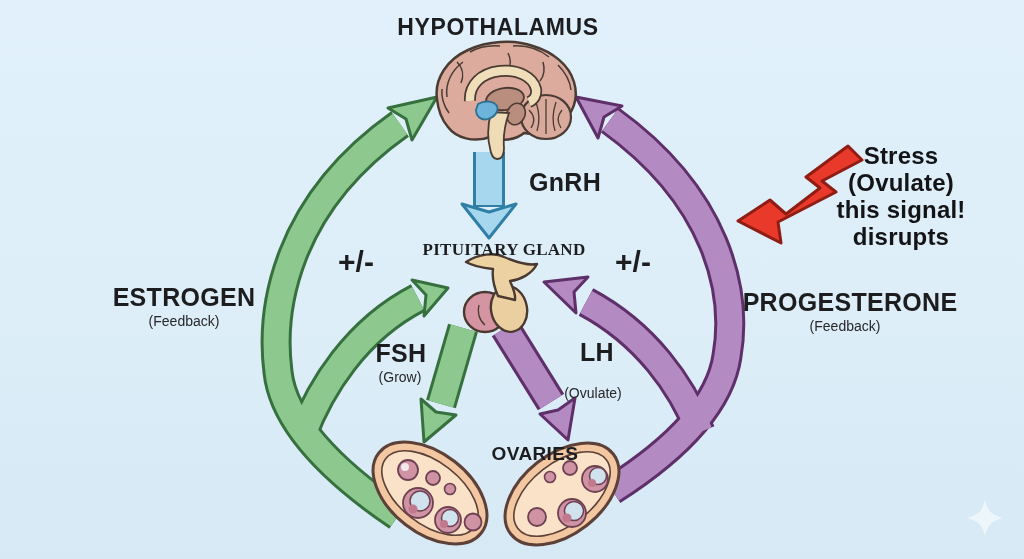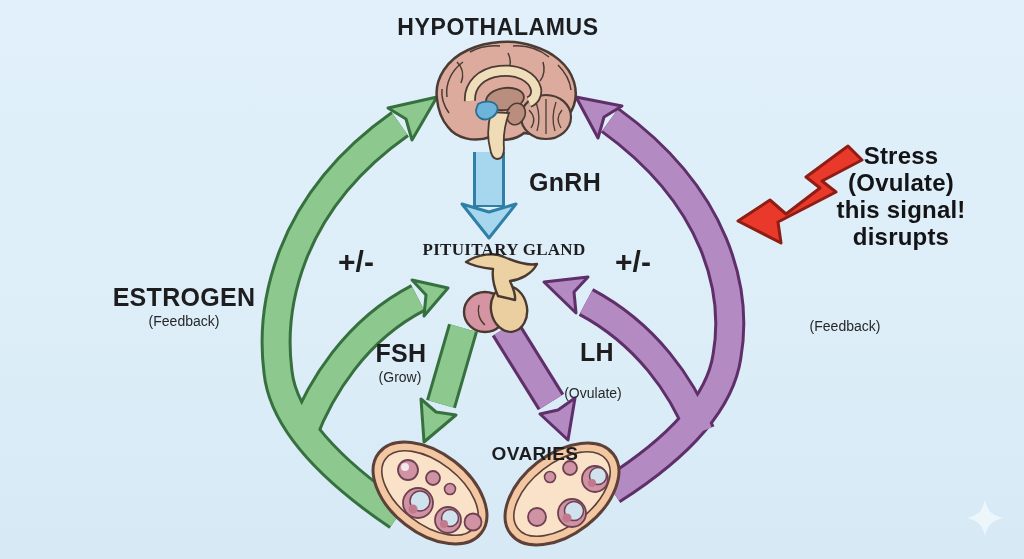--- a/index.html
+++ b/index.html
@@ -149,20 +149,21 @@
     <path d="M985,500 C988,512 992,515 1003,518 C992,521 988,524 985,536 C982,524 978,521 967,518 C978,515 982,512 985,500 Z" fill="rgba(255,255,255,0.55)"></path>
   </svg>
 
   <div class="lbl b23" style="left:498px; top:27px;">HYPOTHALAMUS</div>
   <div class="lbl b25" style="left:545px; top:182px;margin-left:20px;">GnRH</div>
   <div class="lbl b17" style="left:504px; top:250px;font-family:Liberation Serif, serif;">PITUITARY GLAND</div>
   <div class="lbl b30" style="left:356px; top:262px;">+/-</div>
   <div class="lbl b30" style="left:633px; top:262px;">+/-</div>
   <div class="lbl b25" style="left:184px; top:297px;">ESTROGEN</div>
   <div class="lbl r20" style="left:184px; top:322px;">(Feedback)</div>
+  <div class="lbl b25" style="left:850px; top:302px;">PROGESTERONE</div>
   <div class="lbl r20" style="left:845px; top:327px;">(Feedback)</div>
   <div class="lbl b25" style="left:401px; top:353px;">FSH</div>
   <div class="lbl r20" style="left:400px; top:378px;">(Grow)</div>
   <div class="lbl b25" style="left:597px; top:352px;">LH</div>
   <div class="lbl r20" style="left:593px; top:394px;">(Ovulate)</div>
   <div class="lbl b19" style="left:492px; top:454px;">OVARIES</div>
 
   <div class="stress" style="left:901px; top:172px;margin-top:24px;">
     <div>Stress</div>
     <div>(Ovulate)</div>

